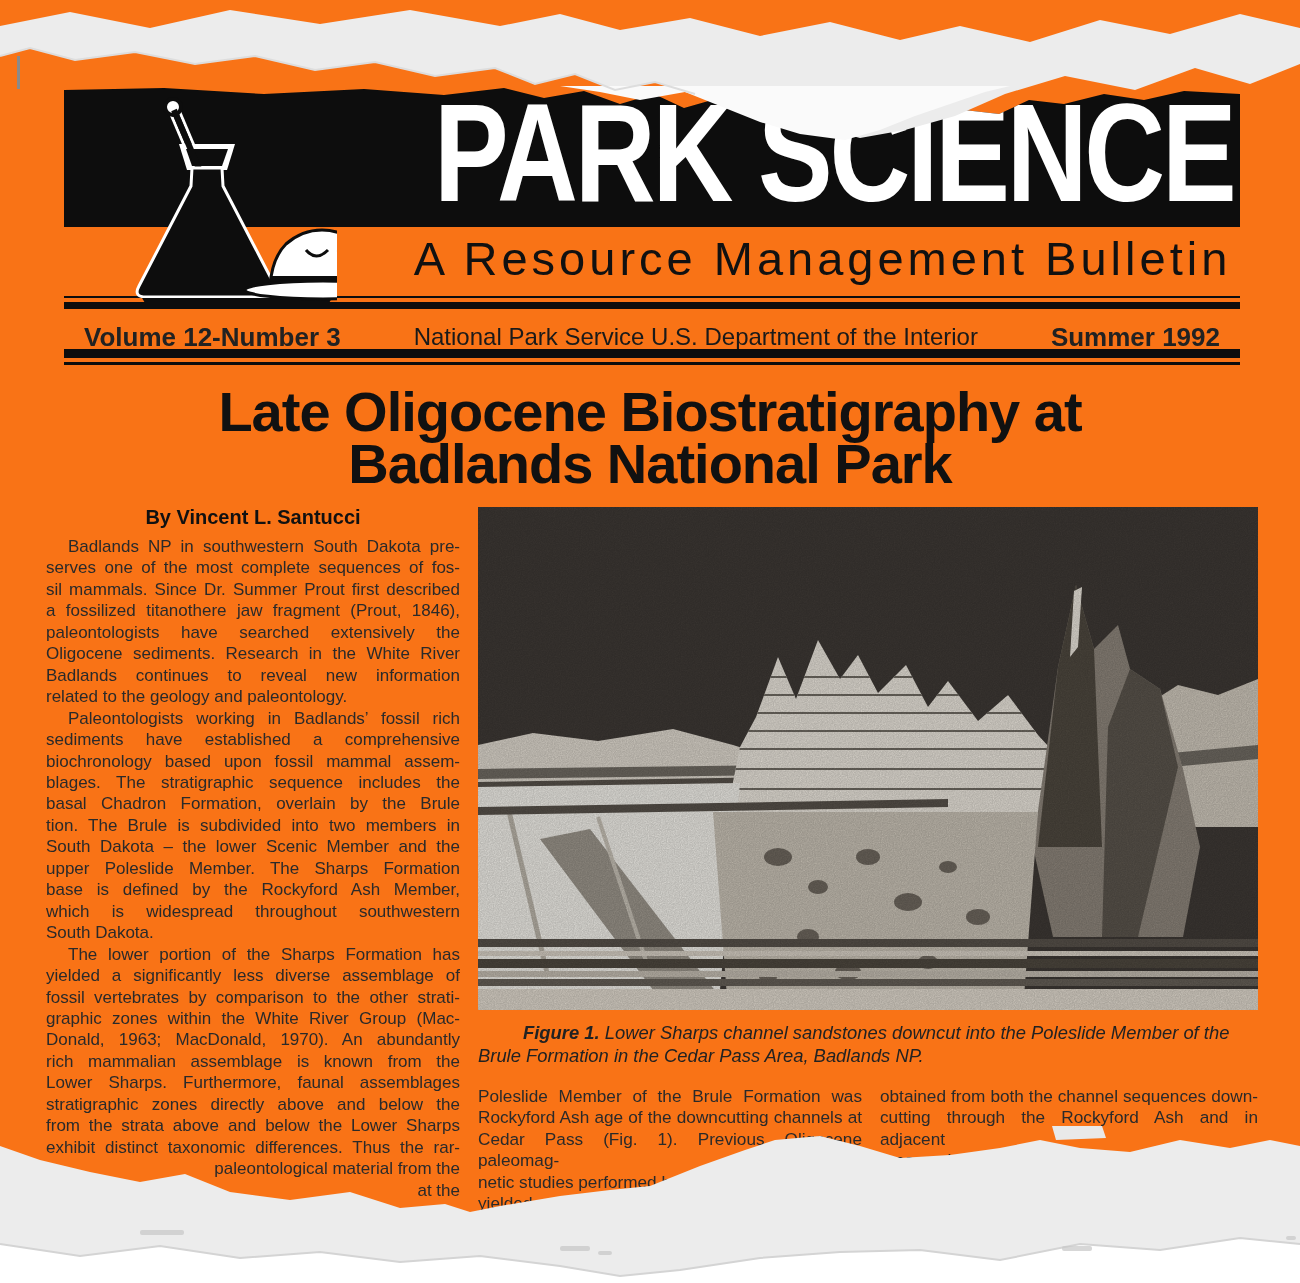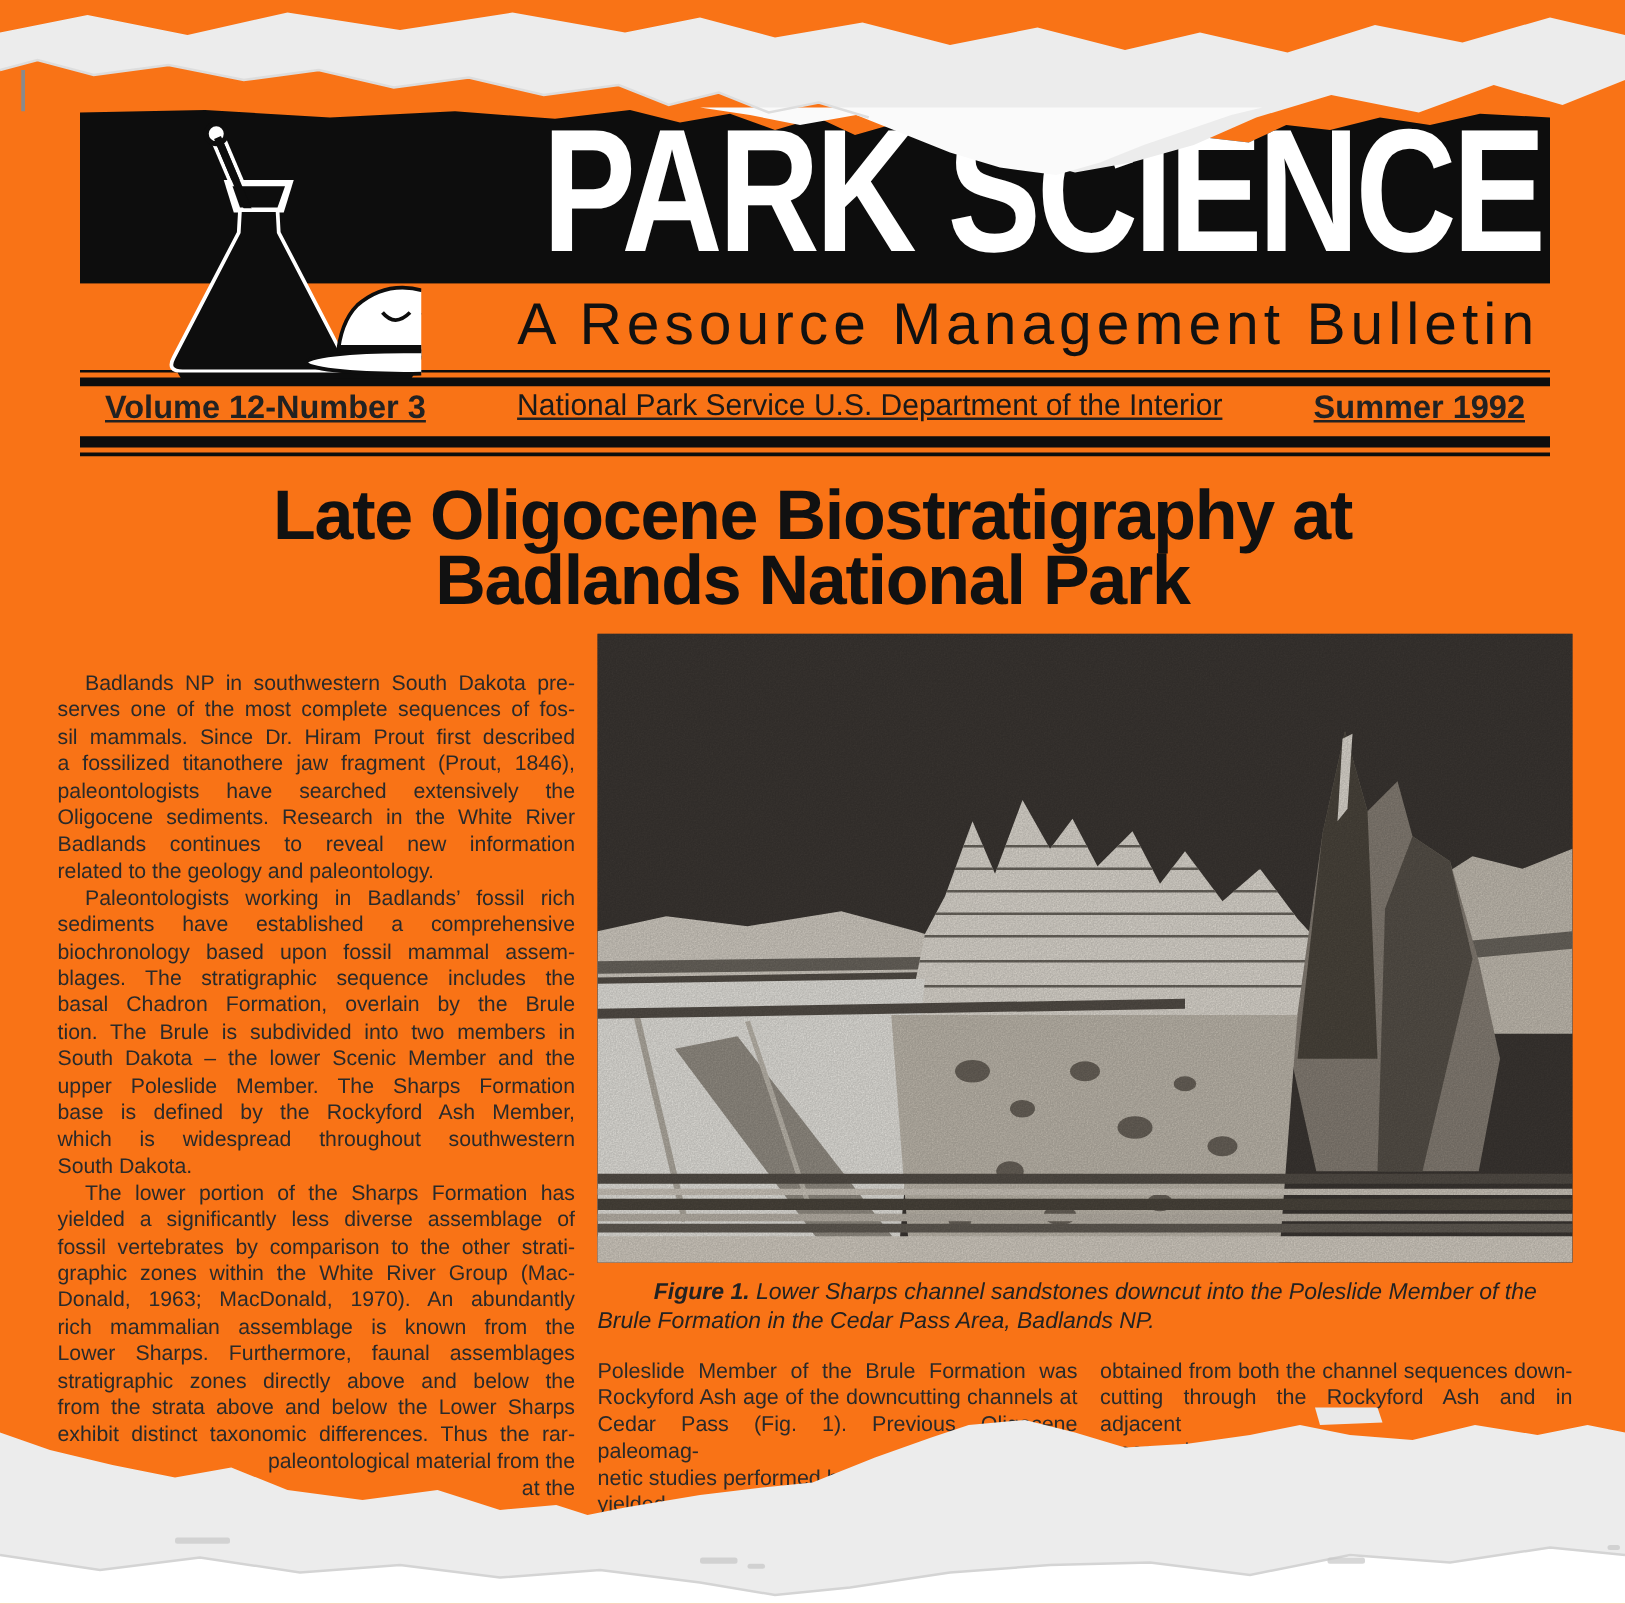--- a/index.html
+++ b/index.html
@@ -14,22 +14,22 @@
       1080px 14px,1120px 5px,1176px 8px,1176px 141px,0px 141px);}
   .masthead-title{position:absolute;right:6px;top:-4px;height:141px;display:flex;align-items:center;
     color:#ffffff;font-size:140px;font-weight:700;letter-spacing:-4px;white-space:nowrap;
     transform:scaleX(0.80);transform-origin:right center;}
   .logo{position:absolute;left:82px;top:90px;z-index:5;}
   .subtitle{position:absolute;left:400px;top:231px;width:845px;text-align:center;
     font-size:47px;font-weight:400;letter-spacing:4px;color:#111;white-space:nowrap;}
   .rule{position:absolute;left:64px;width:1176px;background:#0d0d0d;}
   .rule-a1{top:296px;height:2px;} .rule-a2{top:302px;height:7px;}
   .rule-b1{top:349px;height:9px;} .rule-b2{top:362px;height:3px;}
-  .volbar{position:absolute;left:64px;top:310px;width:1176px;height:30px;display:flex;
-    align-items:center;justify-content:space-between;padding:0 20px;box-sizing:border-box;text-decoration:underline;}
+  .volbar{position:absolute;left:64px;top:322px;width:1176px;height:30px;display:flex;
+    align-items:center;justify-content:space-between;padding:0 20px;box-sizing:border-box;}
   .vol-left,.vol-right{font-weight:700;font-size:26px;letter-spacing:0;white-space:nowrap;}
   .vol-mid{font-weight:400;font-size:24px;white-space:nowrap;color:#1a1a1a;}
 
   
   .article-title{position:absolute;left:80px;top:386px;width:1140px;text-align:center;
     font-weight:700;font-size:56px;line-height:52px;letter-spacing:-1px;color:#111;}
   .byline{position:absolute;left:46px;top:506px;width:414px;text-align:center;
     font-weight:700;font-size:20px;color:#111;}
 
   
@@ -97,25 +97,26 @@
   </div>
 
   <div class="rule rule-b1"></div>
   <div class="rule rule-b2"></div>
 
   <div class="article-title">
     <div>Late Oligocene Biostratigraphy at</div>
     <div>Badlands National Park</div>
   </div>
 
+  <div class="byline">By Vincent L. Santucci</div>
 
   <div class="col col-left">
       <div class="ln ln-first">Badlands NP in southwestern South Dakota pre-</div>
       <div class="ln">serves one of the most complete sequences of fos-</div>
-      <div class="ln">sil mammals. Since Dr. Hiram Prout first described</div>
+      <div class="ln">sil mammals. Since Dr. Summer Prout first described</div>
       <div class="ln">a fossilized titanothere jaw fragment (Prout, 1846),</div>
       <div class="ln">paleontologists have searched extensively the</div>
       <div class="ln">Oligocene sediments. Research in the White River</div>
       <div class="ln">Badlands continues to reveal new information</div>
       <div class="ln ln-last">related to the geology and paleontology.</div>
       <div class="ln ln-first">Paleontologists working in Badlands’ fossil rich</div>
       <div class="ln">sediments have established a comprehensive</div>
       <div class="ln">biochronology based upon fossil mammal assem-</div>
       <div class="ln">blages. The stratigraphic sequence includes the</div>
       <div class="ln">basal Chadron Formation, overlain by the Brule</div>

